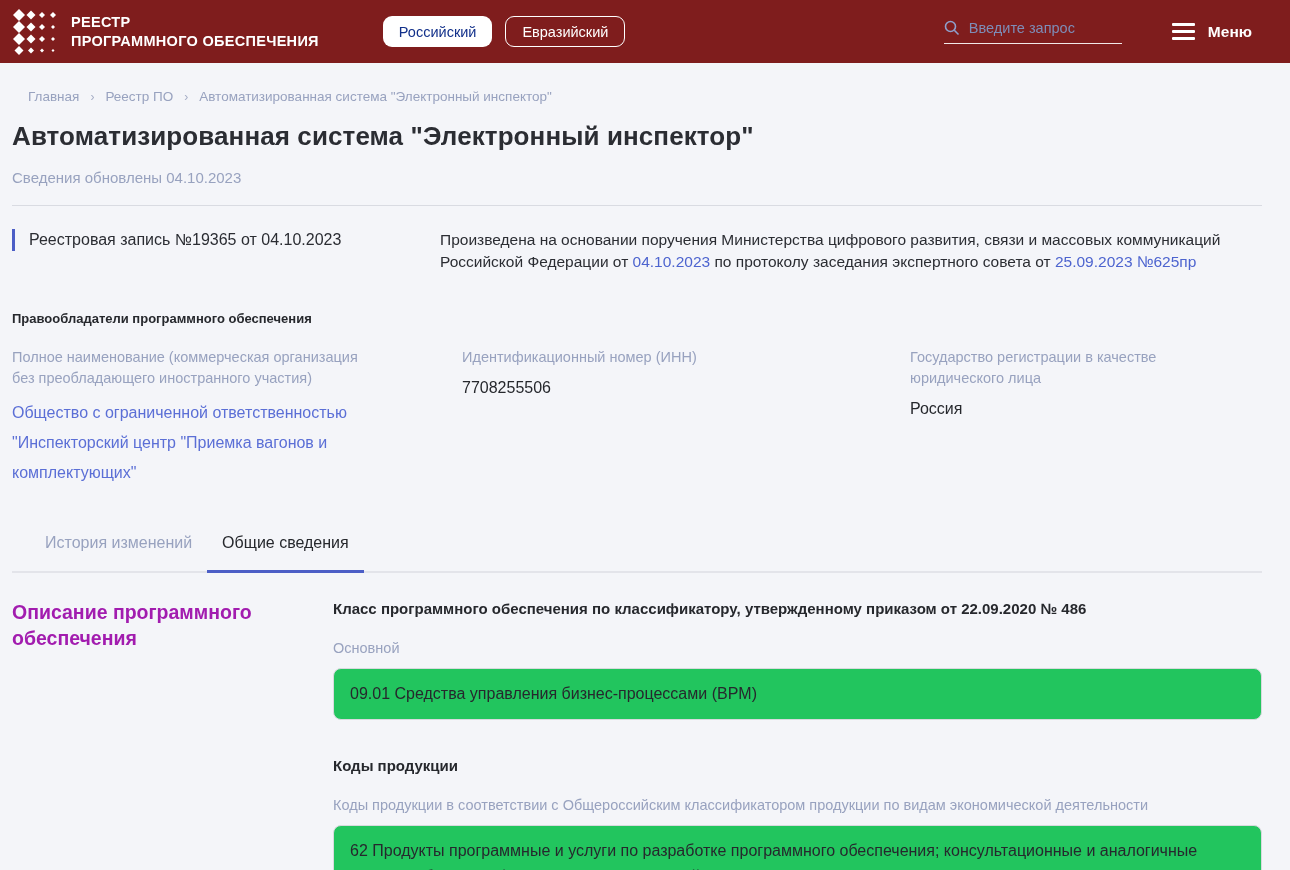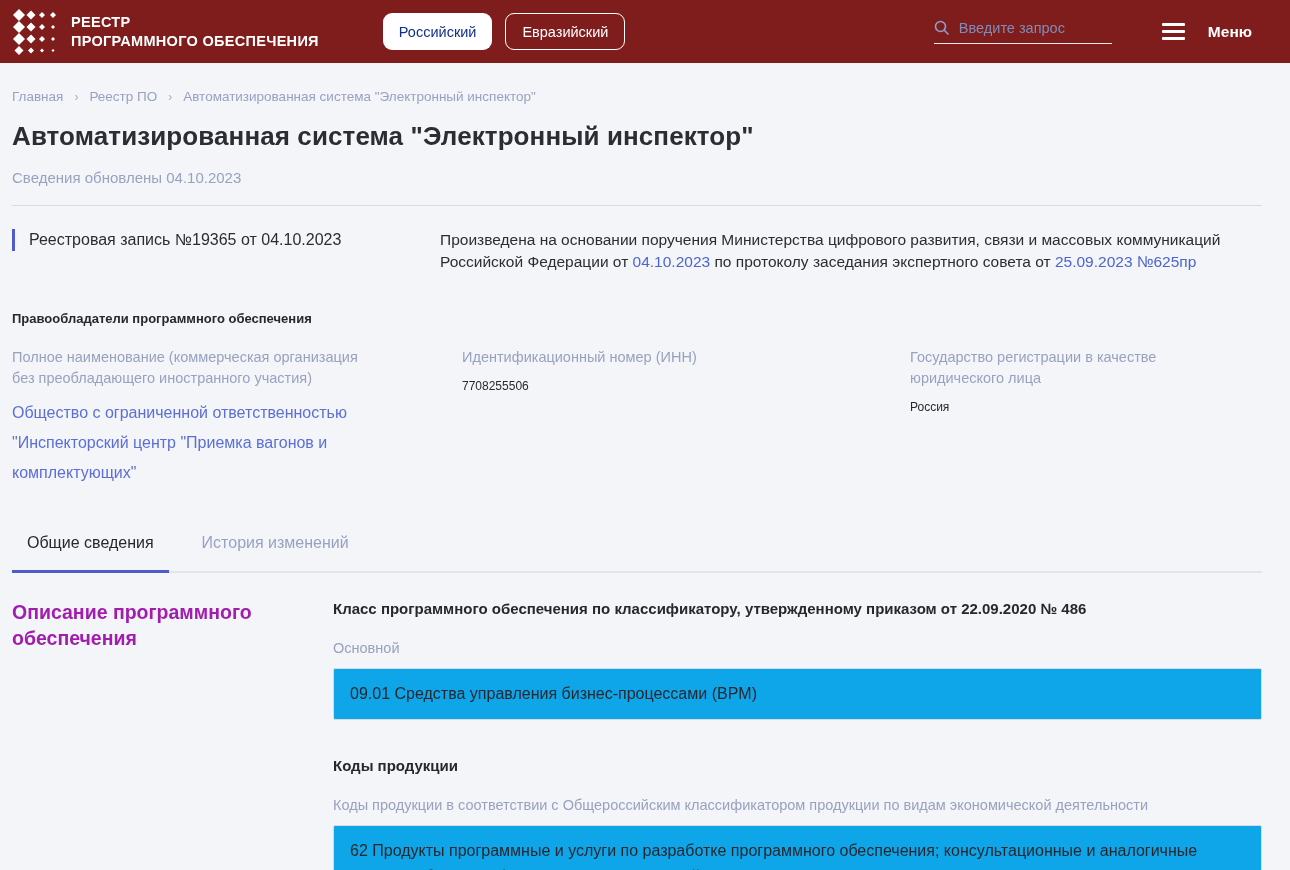--- a/index.html
+++ b/index.html
@@ -26,21 +26,21 @@
     color: #ffffff;
     font-weight: 700;
     font-size: 14.5px;
     line-height: 1.3;
     letter-spacing: .3px;
     margin-left: 12px;
     white-space: nowrap;
   }
   .toggle-group { margin-left: 64px; display: flex; gap: 13px; }
   .btn-toggle {
-    height: 37px;
+    height: 31px;
     padding: 12px 16px;
     border-radius: 9px;
     font-size: 14.5px;
     font-family: "Liberation Sans", sans-serif;
     display: flex; align-items: center;
     cursor: pointer;
     white-space: nowrap;
     text-align: right;
   }
   .btn-toggle.active { background: #ffffff; color: #12308a; border: none; }
@@ -66,38 +66,39 @@
     color: #ffffff;
     font-family: "Liberation Sans", sans-serif;
     padding: 0;
   }
   .search input::placeholder { color: #7e8db8; }
 
   .menu {
     margin-left: 50px;
     display: flex;
     align-items: center;
-    gap: 23px;
+    gap: 13px;
     cursor: pointer;
   }
   .hamburger { display: flex; flex-direction: column; gap: 4.5px; }
   .hamburger i { display: block; width: 23px; height: 2.5px; background: #fff; border-radius: 1px; }
   .menu-label { color: #fff; font-weight: 700; font-size: 15.5px; }
 
   
   .container { padding: 0 28px 0 12px; }
 
   .breadcrumb {
     margin-top: 26px;
     font-size: 13.5px;
     color: #98a2bf;
     display: flex;
     align-items: center;
     gap: 11px;
     white-space: nowrap;
+    margin-left: 16px;
   }
   .breadcrumb .crumb { cursor: pointer; }
   .breadcrumb .sep { font-size: 12px; color: #a6aec6; }
 
   .page-title {
     margin: 17px 0 0;
     font-size: 26px;
     font-weight: 700;
     color: #2b2d33;
     letter-spacing: .1px;
@@ -120,21 +121,21 @@
 
   .section-heading {
     margin: 38px 0 0;
     font-size: 13px;
     font-weight: 700;
     color: #26282d;
   }
 
   .holders { display: grid; grid-template-columns: 428px 426px 1fr; margin-top: 21px; gap: 22px; }
   .field-label { font-size: 14.5px; color: #98a2bf; line-height: 21px; padding-right: 60px; }
-  .field-value { margin-top: 11px; font-size: 12px; color: #26282d; }
+  .field-value { margin-top: 11px; font-size: 16px; color: #26282d; }
   .org-link {
     display: inline-block;
     margin-top: 9px;
     font-size: 16px;
     line-height: 30px;
     color: #5b6fd6;
     text-decoration: none;
     cursor: pointer;
     padding-right: 90px;
   }
@@ -159,23 +160,23 @@
     font-size: 19.5px;
     font-weight: 700;
     line-height: 26px;
     color: #a21caf;
     padding-right: 50px;
   }
   .block-heading { font-size: 15px; font-weight: 700; color: #26282d; line-height: 20px; }
   .block-label { margin-top: 21px; font-size: 14.5px; color: #98a2bf; }
   .value-box {
     margin-top: 12px;
-    background: #0ea5e9;
+    background: #22c55e;
     border: 1px solid #d8dade;
-    border-radius: 2px;
+    border-radius: 8px;
     padding: 12px 16px;
     font-size: 16px;
     line-height: 26px;
     color: #26282d;
   }
   .codes-heading { margin-top: 36px; }
 </style>
 </head>
 <body>
 
@@ -263,22 +264,22 @@
       <div class="field-label">Идентификационный номер (ИНН)</div>
       <div class="field-value">7708255506</div>
     </div>
     <div>
       <div class="field-label">Государство регистрации в качестве юридического лица</div>
       <div class="field-value">Россия</div>
     </div>
   </div>
 
   <div class="tabs">
+    <div class="tab inactive">История изменений</div>
     <div class="tab active">Общие сведения</div>
-    <div class="tab inactive">История изменений</div>
   </div>
 
   <div class="desc">
     <div>
       <h3 class="desc-heading">Описание программного обеспечения</h3>
     </div>
     <div>
       <div class="block-heading">Класс программного обеспечения по классификатору, утвержденному приказом от 22.09.2020 № 486</div>
       <div class="block-label">Основной</div>
       <div class="value-box">09.01 Средства управления бизнес-процессами (BPM)</div>

